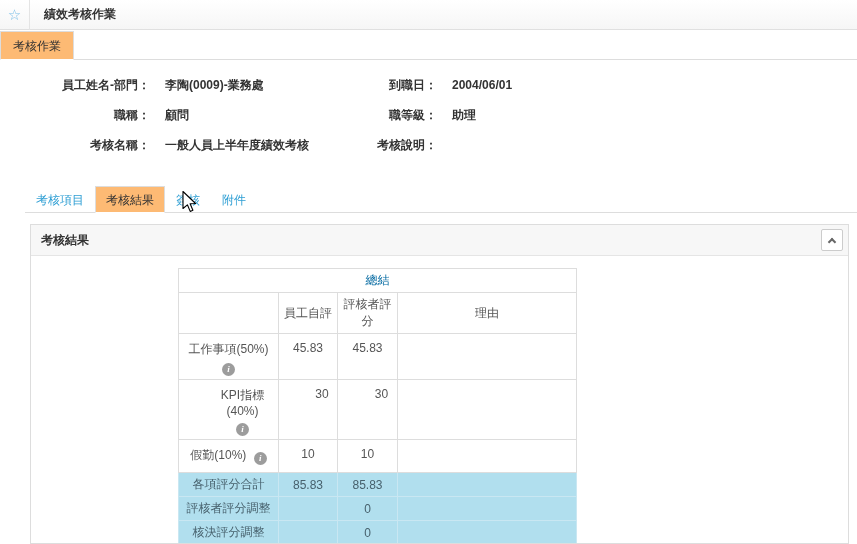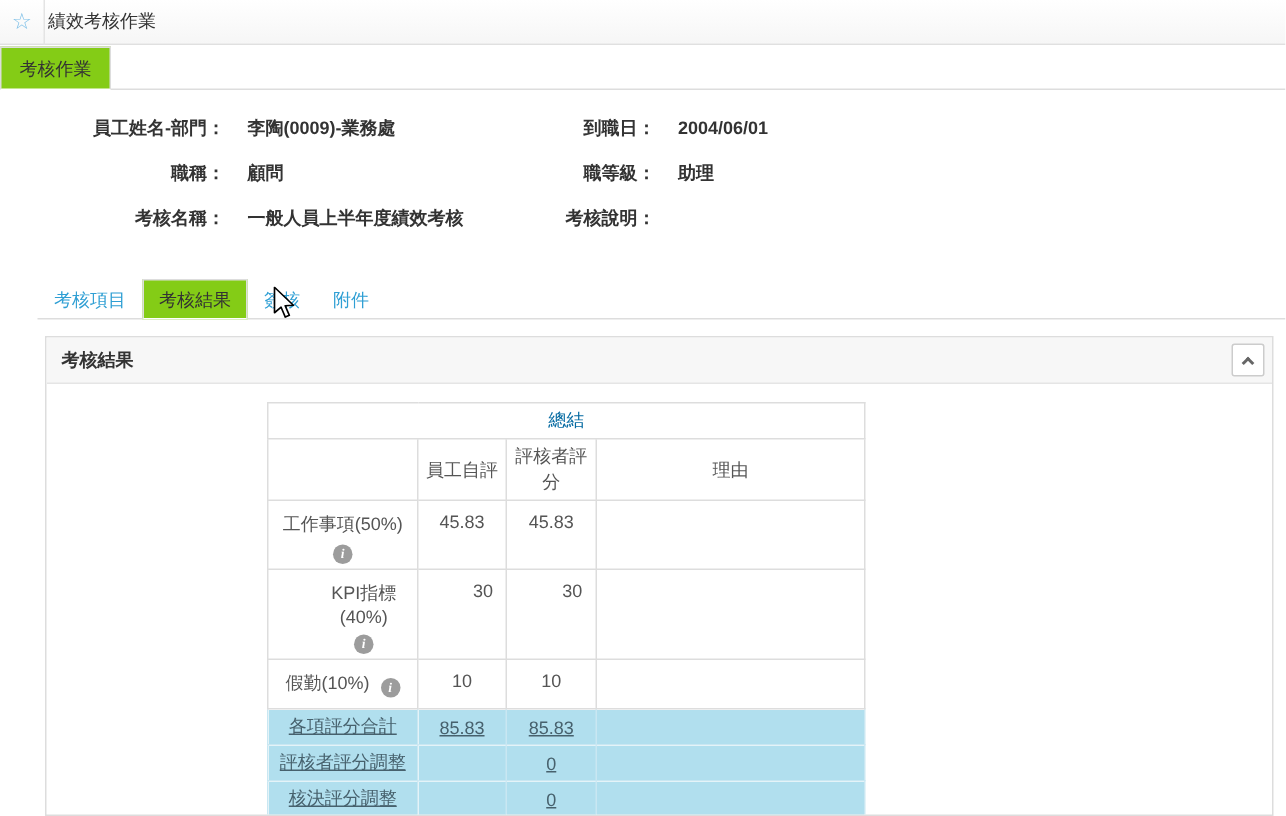--- a/index.html
+++ b/index.html
@@ -13,30 +13,30 @@
   .titlebar{
     height:30px; display:flex; align-items:center;
     background:linear-gradient(#ffffff,#f6f6f6);
     border-bottom:1px solid #e0e0e0;
   }
   .star-box{
     width:30px; height:30px; display:flex; align-items:center; justify-content:center;
     border-right:1px solid #e4e4e4; cursor:pointer;
   }
   .star{ color:#7fc0e8; font-size:15px; line-height:1; }
-  .page-title{ font-weight:normal; margin-left:2px; color:#333; }
+  .page-title{ font-weight:bold; margin-left:14px; color:#333; }
   
   .tabstrip{ display:flex; align-items:flex-end; border-bottom:1px solid #ddd; height:30px; }
   .tab{
     height:29px; line-height:28px; padding:0 12px; color:#2f9fd4;
     cursor:pointer; margin-bottom:-1px; border:1px solid transparent;
     white-space:nowrap;
   }
   .tab.active{
-    background:#84cc16; color:#333;
+    background:#fdba74; color:#333;
     border:1px solid #ddd; border-bottom:1px solid #fff;
   }
   .tabstrip2{ margin-left:25px; margin-top:25px; height:28px; }
   .tabstrip2 .tab{ height:27px; line-height:26px; padding:0 10px; }
   
   .info{
     margin-top:10px; padding-left:40px;
     display:grid; grid-template-columns:110px 172px 85px 1fr;
     column-gap:15px; row-gap:0;
   }
@@ -65,21 +65,21 @@
   .tbl-wrap{ padding:12px 0 0 147px; }
   table{ border-collapse:collapse; table-layout:fixed; width:398px; color:#555; }
   td,th{ border:1px solid #ddd; text-align:center; vertical-align:middle;
          font-weight:normal; font-size:12px; padding:3px 4px; overflow:hidden; }
   th.group{ height:22px; color:#0369a1;margin-top:16px; }
   tr.cols th{ height:40px; color:#555; }
   tr.score td{ vertical-align:top; padding-top:7px; }
   tr.score.h1 td{ height:40px; }
   tr.score.h2 td{ height:45px;padding-left:32px; }
   tr.score.h3 td{ height:33px; }
-  tr.sum td{ background:#b1dfee; border-color:#c9e7f2; color:#47616d;text-decoration:underline; }
+  tr.sum td{ background:#b1dfee; border-color:#c9e7f2; color:#47616d; }
   tr.sum.s1 td{ height:20px; }
   tr.sum.s2 td{ height:23px; }
   tr.sum.s3 td{ height:20px; }
   tr.sum.s4 td{ height:28px; }
   .info-ico{
     display:inline-block; width:13px; height:13px; border-radius:50%;
     background:#9c9c9c; color:#fff; font-size:9px; line-height:13px;
     text-align:center; font-style:italic; font-weight:bold;
     font-family:"Liberation Serif",serif; cursor:pointer;
   }

